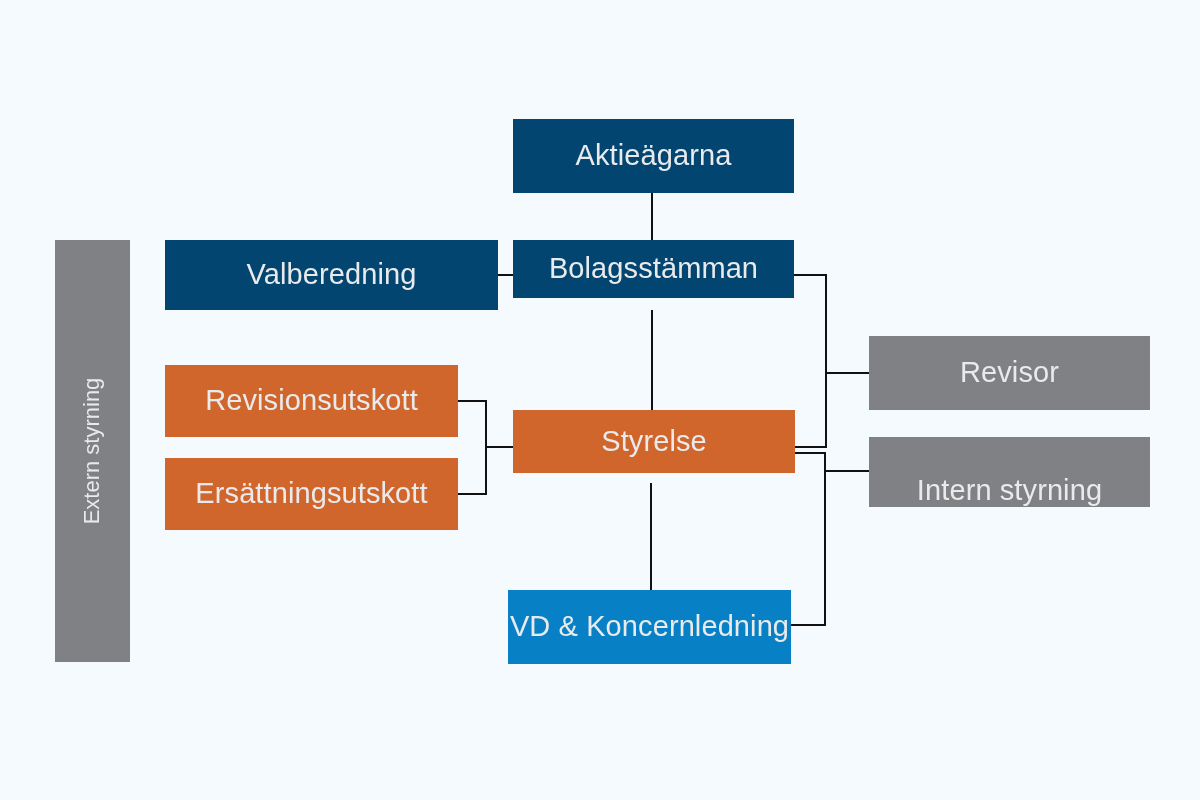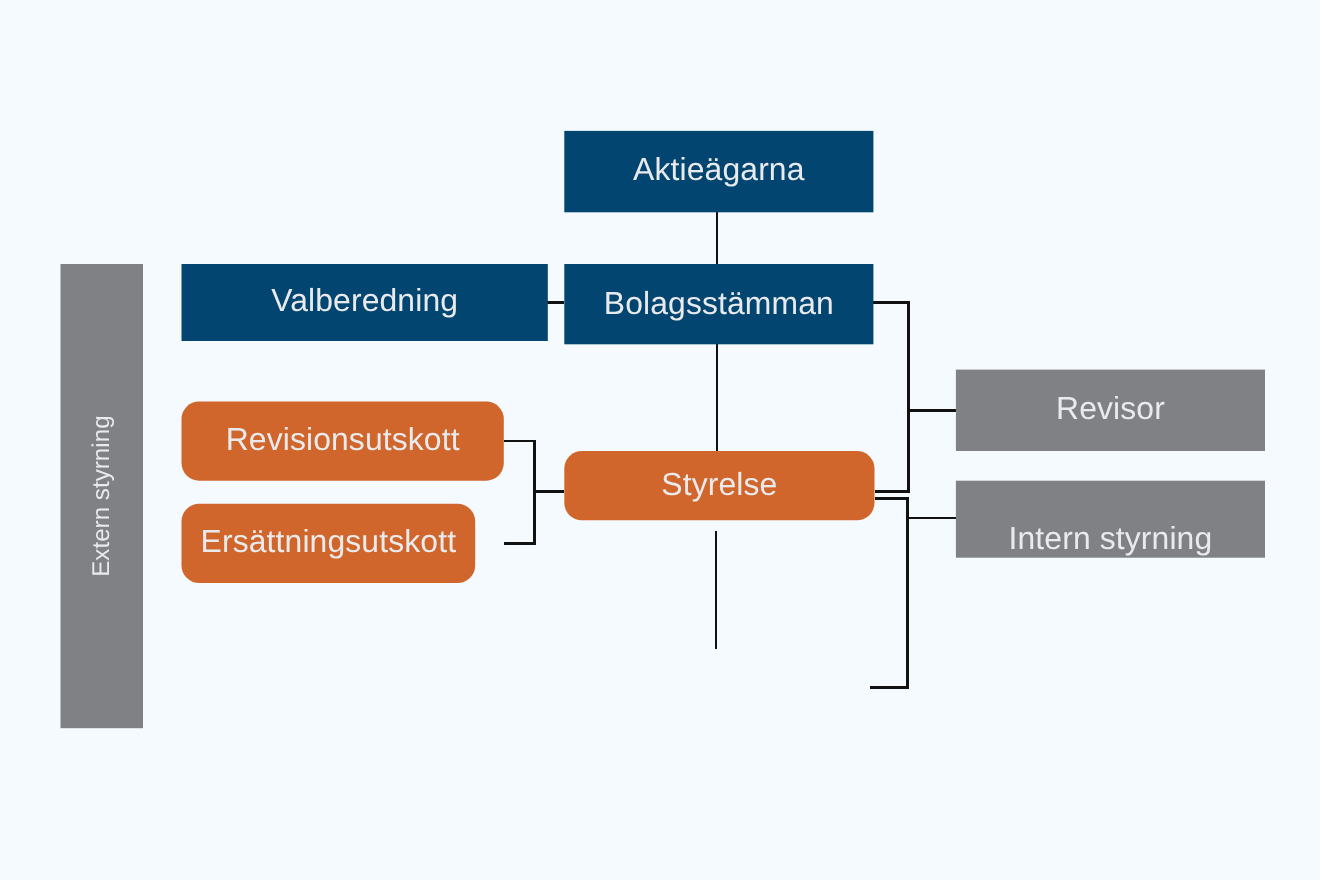--- a/index.html
+++ b/index.html
@@ -34,21 +34,21 @@
     box-sizing: border-box;
     color: #e9eaec;
     font-size: 29px;
     font-weight: 400;
     letter-spacing: 0.1px;
     text-align: center;
     line-height: 1.1;
     white-space: nowrap;
   }
   .node.navy   { background: #024570; }
-  .node.orange { background: #d1662c; border-radius: 16px; }
+  .node.orange { background: #d1662c; }
   .node.blue   { background: #0880c6; }
   .node.grey   { background: #7f8185; }
 
   .side-band {
     position: absolute;
     background: #7f8185;
     display: flex;
     align-items: center;
     justify-content: center;
   }
@@ -85,38 +85,41 @@
   </div>
 
   <div class="node navy" style="left:513px; top:119px; width:281px; height:74px;">
     <span>Aktieägarna</span>
   </div>
 
   <div class="node navy" style="left:165px; top:240px; width:333px; height:70px;">
     <span>Valberedning</span>
   </div>
 
-  <div class="node navy" style="left:513px; top:240px; width:281px; height:73px;">
+  <div class="node navy" style="left:513px; top:240px; width:281px; height:58px;">
     <span>Bolagsstämman</span>
   </div>
 
   <div class="node orange" style="left:165px; top:365px; width:293px; height:72px;">
     <span>Revisionsutskott</span>
   </div>
 
-  <div class="node orange" style="left:165px; top:458px; width:267px; height:72px;">
+  <div class="node orange" style="left:165px; top:458px; width:293px; height:72px;">
     <span>Ersättningsutskott</span>
   </div>
 
   <div class="node orange" style="left:513px; top:410px; width:282px; height:63px;">
     <span>Styrelse</span>
   </div>
 
   <div class="node grey" style="left:869px; top:336px; width:281px; height:74px;">
     <span>Revisor</span>
   </div>
 
   <div class="node grey" style="left:869px; top:437px; width:281px; height:70px;align-items:flex-end;">
     <span>Intern styrning</span>
   </div>
 
+  <div class="node blue" style="left:508px; top:590px; width:283px; height:74px;">
+    <span>VD &amp; Koncernledning</span>
+  </div>
 
 </div>
 
 </body></html>

